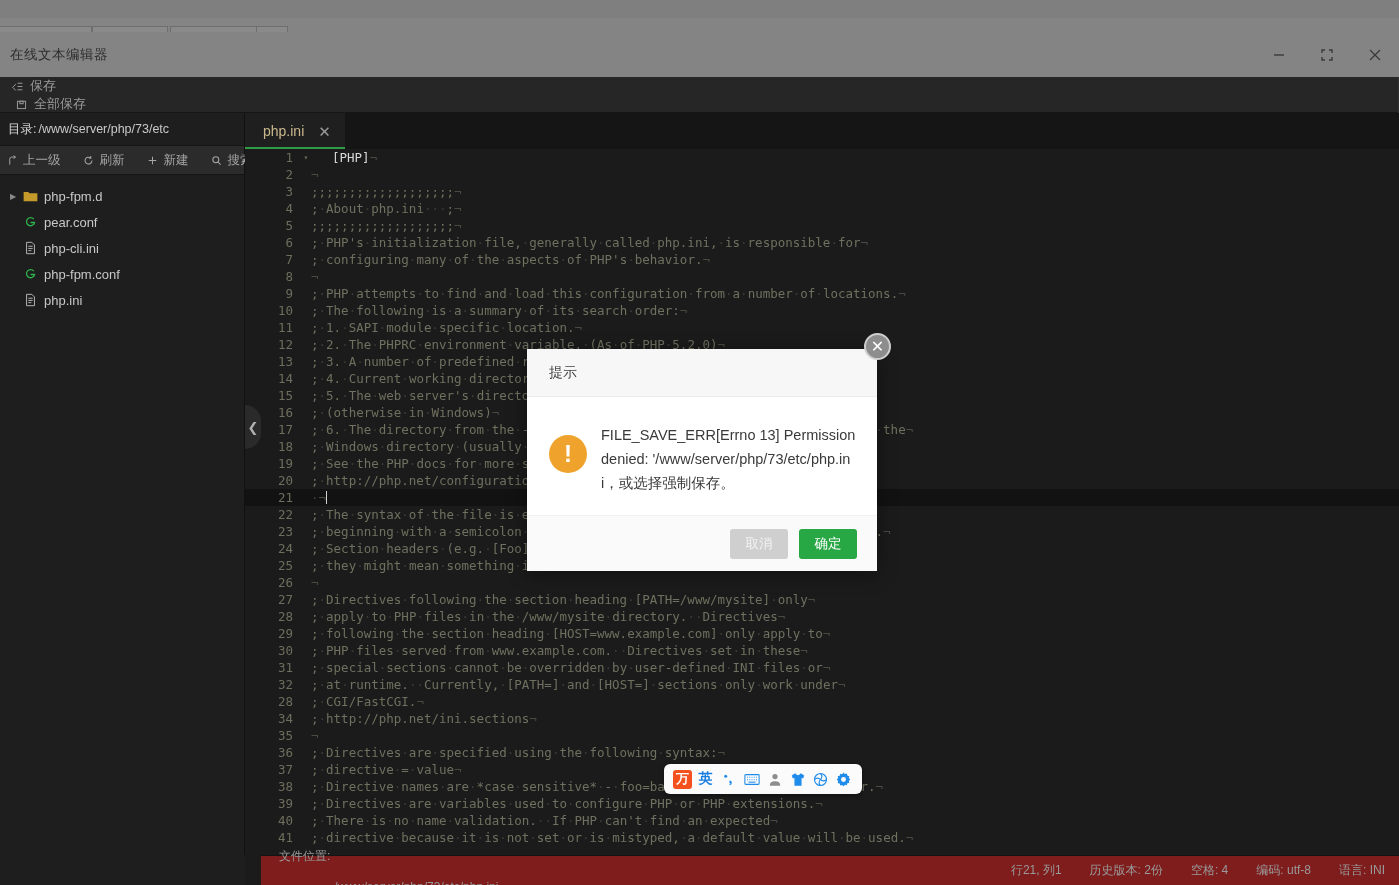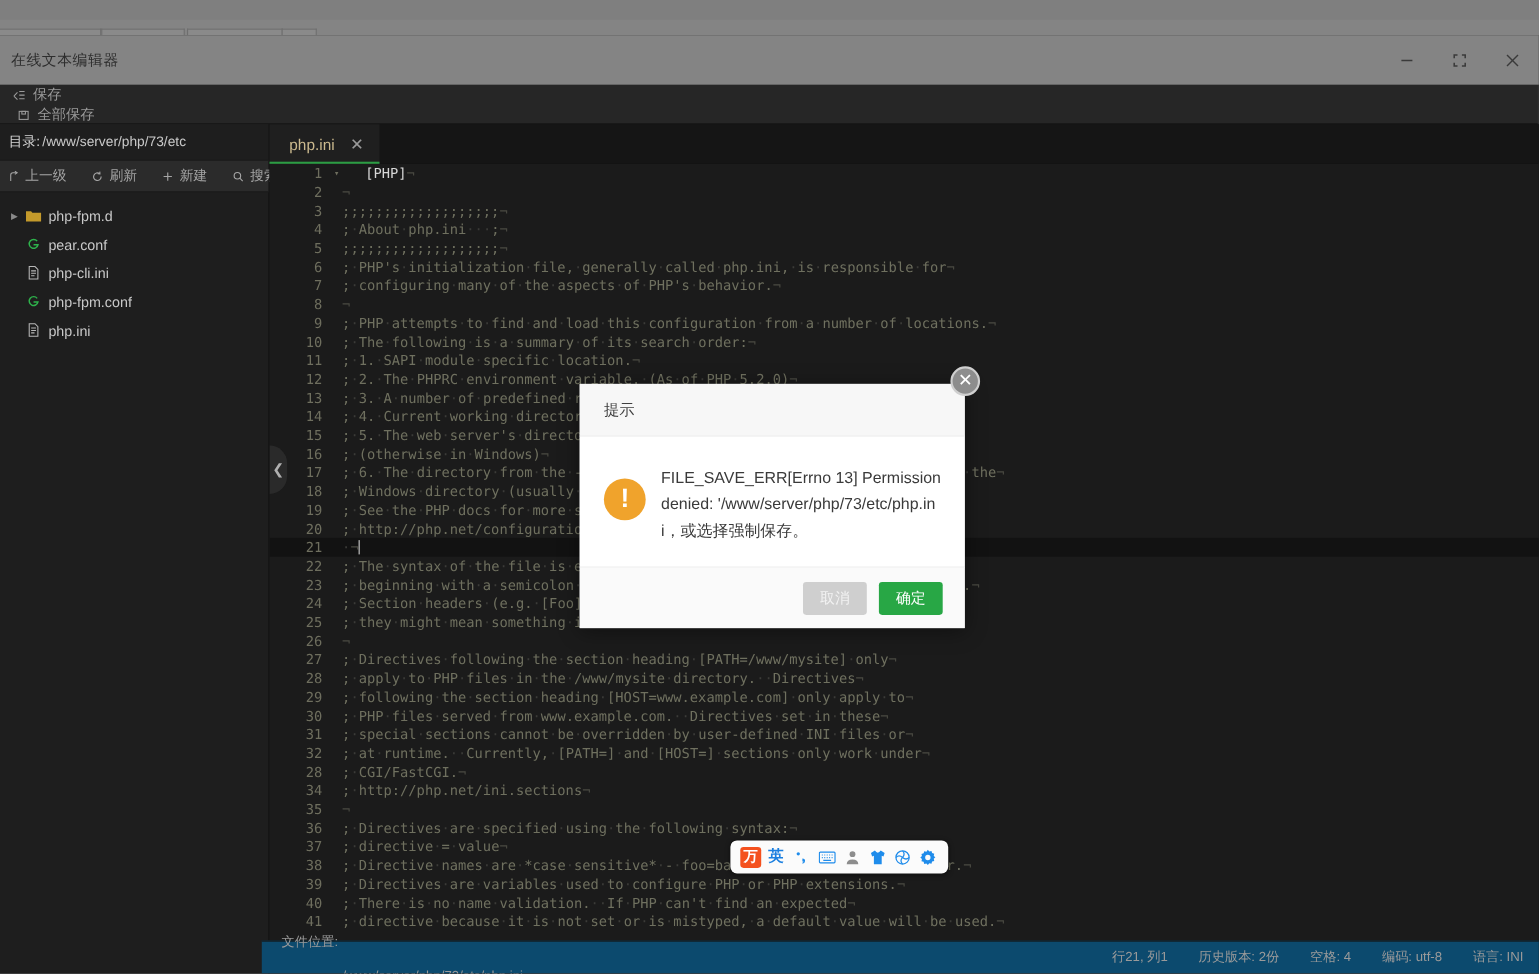--- a/index.html
+++ b/index.html
@@ -129,22 +129,22 @@
   
   .collapse-handle {
     position: absolute; left: 0; top: 256px; width: 16px; height: 44px;
     background: #2a2a2a; border-radius: 0 18px 18px 0;
     display: flex; align-items: center; justify-content: center;
     color: #b0b0b0; font-size: 13px; cursor: pointer; z-index: 5;
   }
 
   
   .statusbar {
-    position: absolute; left: 238px; right: 0; bottom: 0; height: 30px;
-    background: #0c4a6e; display: flex; align-items: center;
+    position: absolute; left: 261px; right: 0; bottom: 0; height: 30px;
+    background: #7f1d1d; display: flex; align-items: center;
     font-size: 12px; color: #9a9a9a; border-top:1px solid #141414;
   }
   .sb-left { padding-left: 18px; display: flex; gap: 4px; white-space: nowrap; }
   .sb-left .sb-path { color: #9a9a9a; margin-top: 32px; }
   .sb-right { margin-left: auto; display: flex; align-items: center; }
   .sb-cell { padding: 0 14px; white-space: nowrap; color:#9a9a9a; }
 
   
   .sidebar-foot { position:absolute; left:0; bottom:0; width:245px; height:30px; background:#1e1e1e; }
 

